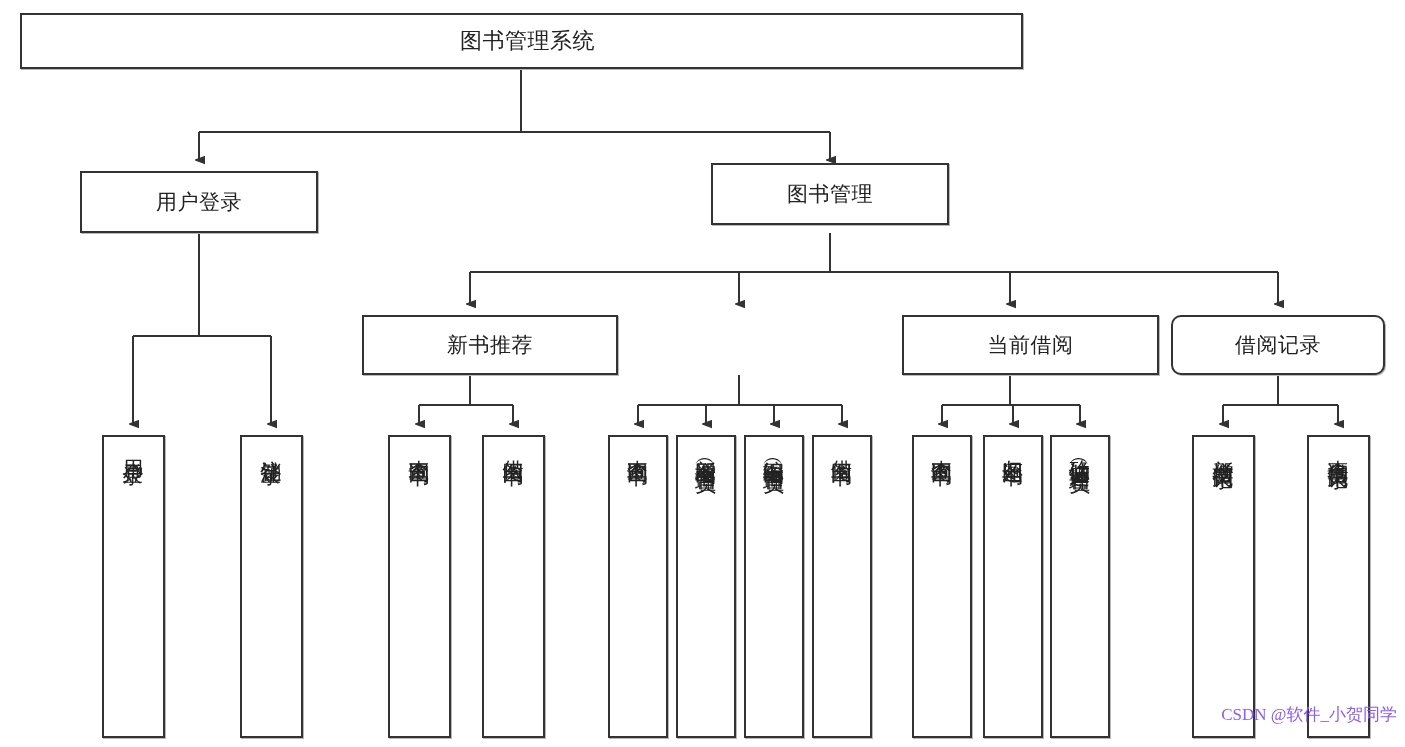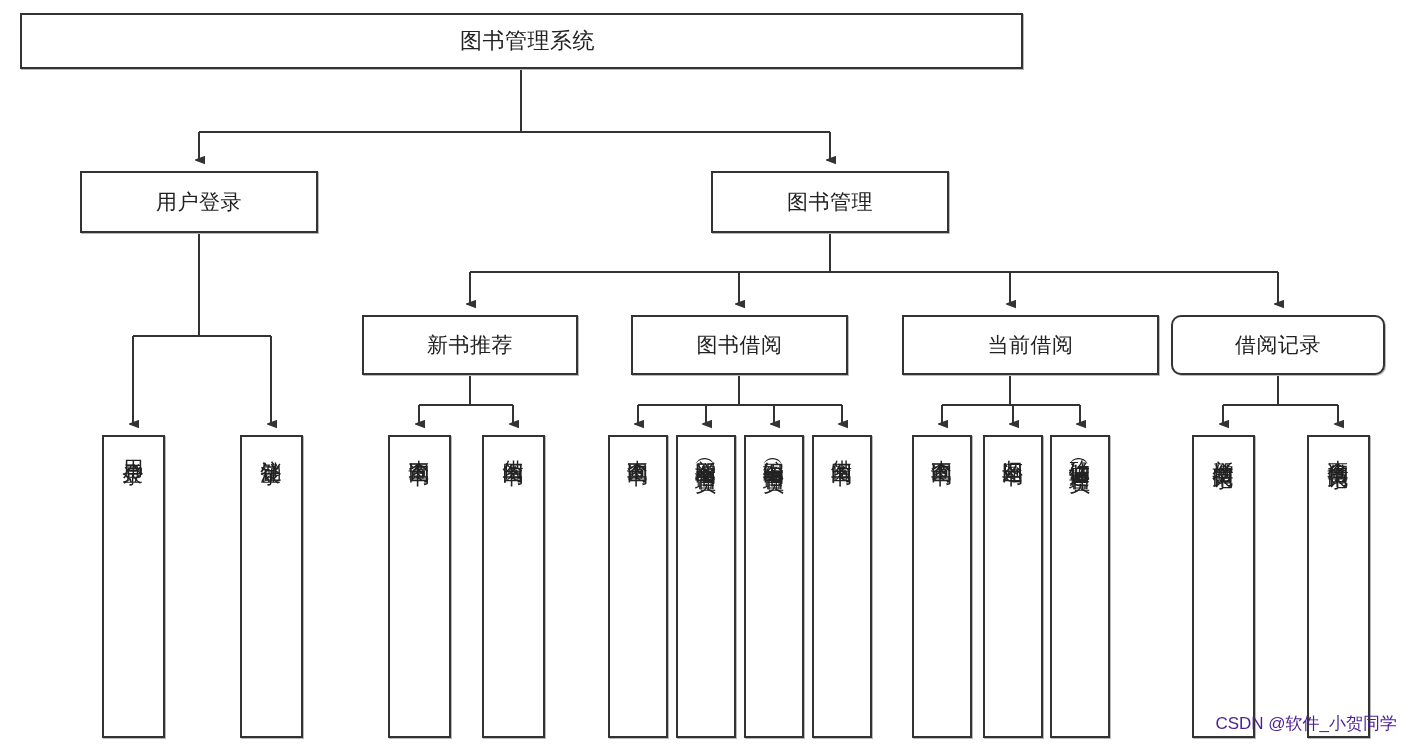--- a/index.html
+++ b/index.html
@@ -63,24 +63,24 @@
     position: absolute;
     left: 0;
     top: 0;
     width: 1405px;
     height: 747px;
     pointer-events: none;
   }
   .watermark {
     position: absolute;
     right: 8px;
-    bottom: 12px;
+    bottom: 21px;
     font-size: 17px;
-    color: #4c1d95;
-    font-family: Liberation Sans, sans-serif;
+    color: #8b5cf6;
+    font-family: Liberation Serif, serif;
     white-space: nowrap;
     user-select: none;
   }
 </style>
 </head>
 <body>
 
 <div id="canvas">
 
   <svg id="edges" viewBox="0 0 1405 747" xmlns="http://www.w3.org/2000/svg">
@@ -133,29 +133,26 @@
     </g>
   </svg>
 
   <div class="node h root" style="left:20px;top:13px;width:1003px;height:56px;">
     <span class="label">图书管理系统</span>
   </div>
 
   <div class="node h" style="left:80px;top:171px;width:238px;height:62px;">
     <span class="label">用户登录</span>
   </div>
-  <div class="node h" style="left:711px;top:171px;width:238px;height:62px;">
+  <div class="node h" style="left:711px;top:163px;width:238px;height:62px;">
     <span class="label">图书管理</span>
   </div>
 
-  <div class="node h" style="left:362px;top:315px;width:216px;height:60px;">
+  <div class="node h" style="left:362px;top:315px;width:256px;height:60px;">
     <span class="label">新书推荐</span>
-  </div>
-  <div class="node h" style="left:631px;top:315px;width:217px;height:60px;">
-    <span class="label">图书借阅</span>
   </div>
   <div class="node h" style="left:902px;top:315px;width:257px;height:60px;">
     <span class="label">当前借阅</span>
   </div>
   <div class="node h" style="left:1171px;top:315px;width:214px;height:60px;border-radius:10px;">
     <span class="label">借阅记录</span>
   </div>
 
   <div class="node v" style="left:102px;top:435px;width:63px;height:303px;">
     <span class="label">用户登录</span>

